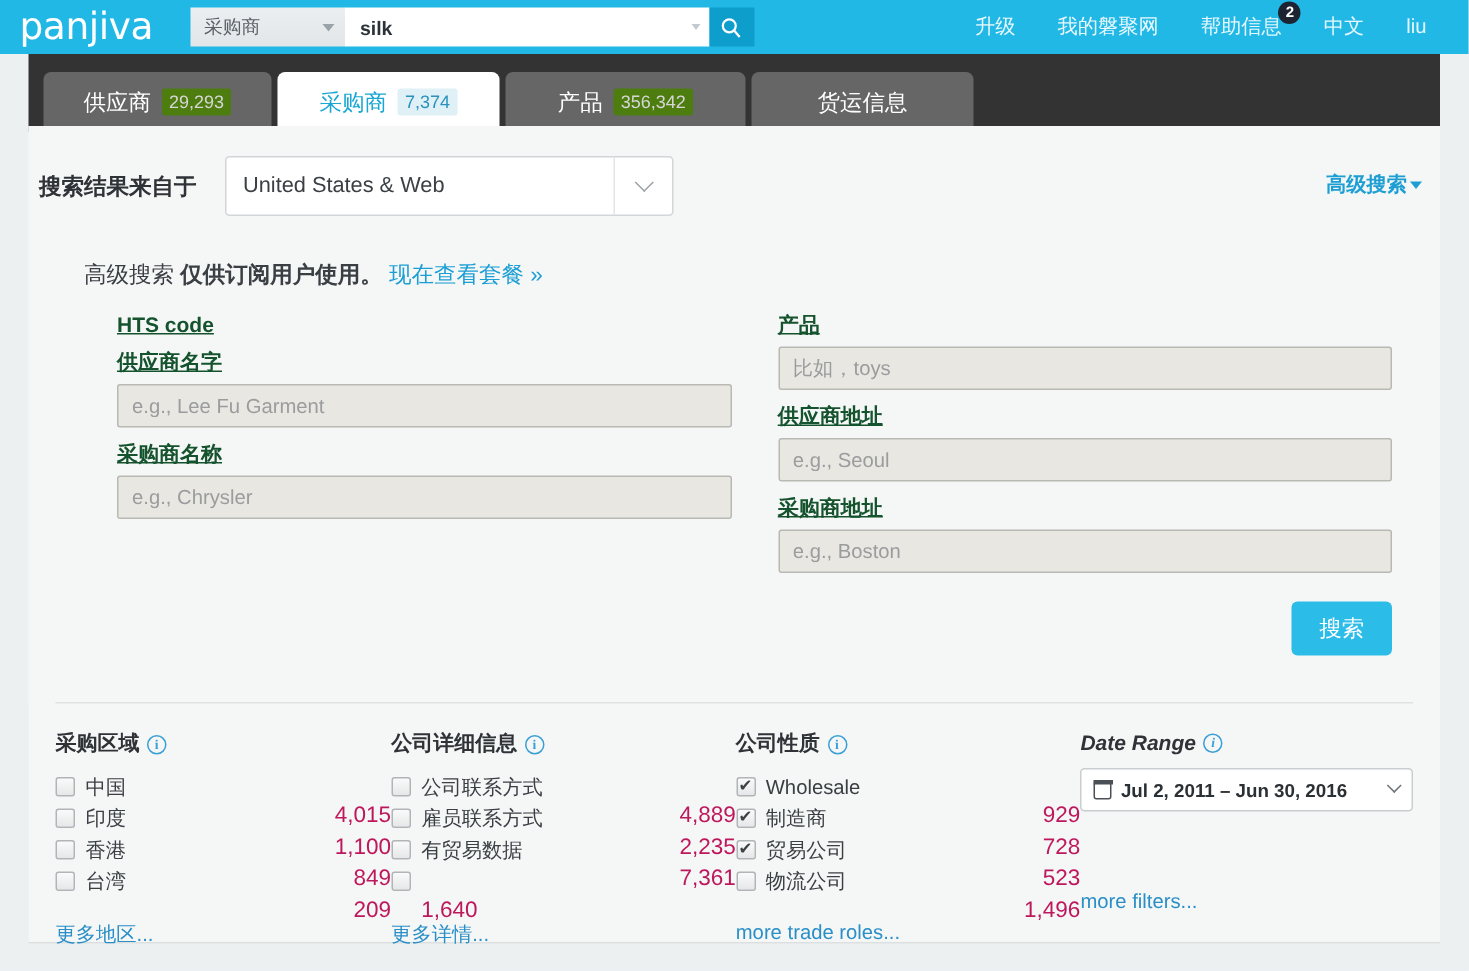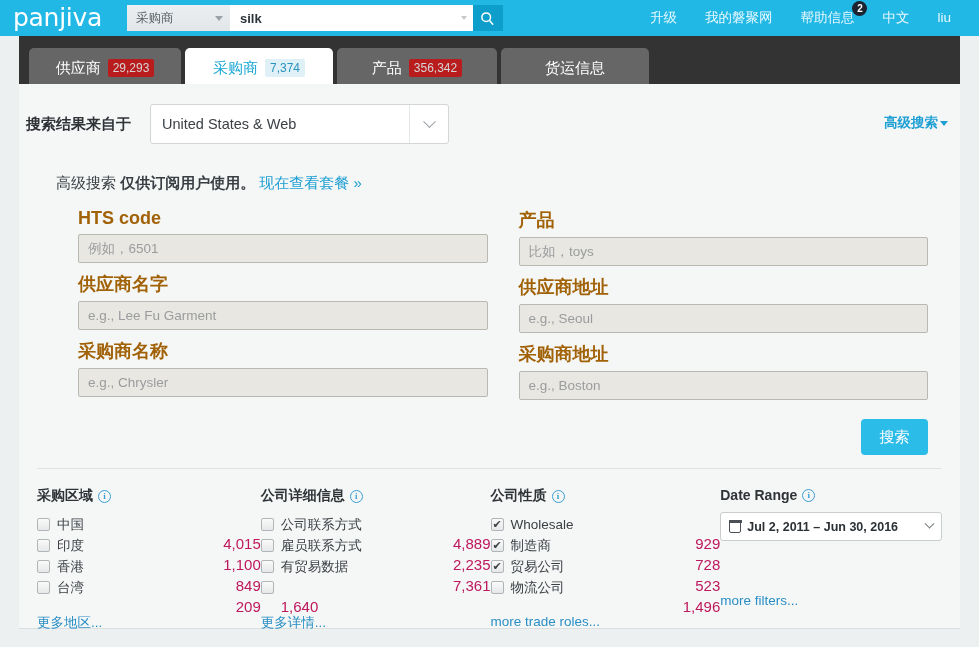--- a/index.html
+++ b/index.html
@@ -97,21 +97,21 @@
     display: flex; align-items: center; justify-content: center;
     gap: 7px;
     margin-right: 4px;
     padding: 0 18px;
     cursor: pointer;
     color: #ffffff;
     font-size: 15px;
   }
   .tab.active { background: #ffffff; color: #1aa7d4; }
   .tab .cnt {
-    background: #b91c1c; color: #d6d6d6;
+    background: #4d7c0f; color: #d6d6d6;
     font-size: 12px; padding: 2px 5px; border-radius: 2px;
     font-family: "Liberation Sans", sans-serif;
   }
   .tab.active .cnt { background: #dff0f7; color: #2a93bd; }
   .tab-supplier { width: 152px; }
   .tab-buyer { width: 148px; }
   .tab-product { width: 160px; }
   .tab-shipment { width: 148px; }
 
   
@@ -172,22 +172,22 @@
   .notice b { font-weight: bold; font-family: Liberation Mono, monospace; }
   .notice a { color: #1d9fd4; text-decoration: none; }
 
   .formgrid {
     margin-top: 15px;
     display: flex; gap: 31px; padding: 0 32px 0 59px;
   }
   .col { width: 417px; }
   .fld { margin-bottom: 9px; }
   .fld label {
-    display: block; font-size: 18px; color: #a16207;
-    font-weight: bold; margin-bottom: 5px;
+    display: block; font-size: 14px; color: #14532d;
+    font-weight: bold; margin-bottom: 5px; text-decoration: underline;
   }
   .fld input {
     width: 100%; height: 29px;
     background: #e9e7e2;
     border: 1px solid #b9b9b4;
     border-radius: 2px;
     padding: 0 9px;
     font-size: 13.5px;
     color: #6b7075;
     font-family: "Liberation Sans", sans-serif;
@@ -217,21 +217,21 @@
   }
   .fcol { padding-top: 18px; }
   .fcol1 { width: 236px; padding-left: 12px; }
   .fcol2 { width: 230px; }
   .fcol3 { width: 230px; }
   .fcol4 { width: 240px; }
   .fhead {
     font-size: 14px; color: #2f3337; font-weight: bold;
     display: flex; align-items: center; gap: 5px; margin-bottom: 9px;
   }
-  .fhead.latin { font-family: "Liberation Sans", sans-serif; font-weight: bold; }
+  .fhead.latin { font-family: "Liberation Sans", sans-serif; font-weight: bold; font-style: italic; }
   .info-i {
     width: 13px; height: 13px; border-radius: 50%;
     border: 1.3px solid #3a9fd6; color: #3a9fd6;
     font-size: 9px; font-weight: bold;
     display: inline-flex; align-items: center; justify-content: center;
     font-family: "Liberation Serif", serif; line-height: 1;
   }
   .frow {
     display: flex; align-items: center;
     height: 21px; font-size: 13.5px; color: #3a3f44;
@@ -359,21 +359,20 @@
     </a>
 
     <div class="notice">
       <span>高级搜索 </span><b>仅供订阅用户使用。</b> <a>现在查看套餐 »</a>
     </div>
 
     <div class="formgrid">
       <div class="col">
         <div class="fld">
           <label>HTS code</label>
-          <input type="text" value="" placeholder="例如，6501" style="">
         </div>
         <div class="fld">
           <label>供应商名字</label>
           <input type="text" value="" placeholder="e.g., Lee Fu Garment" style="">
         </div>
         <div class="fld">
           <label>采购商名称</label>
           <input type="text" value="" placeholder="e.g., Chrysler" style="">
         </div>
       </div>

